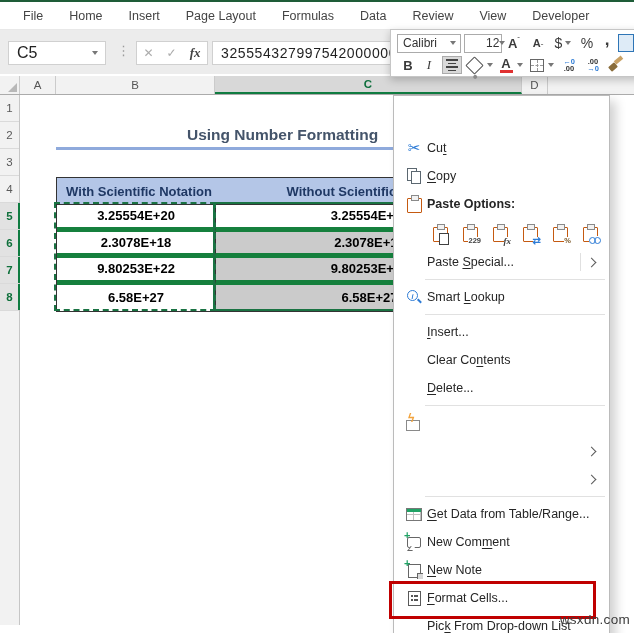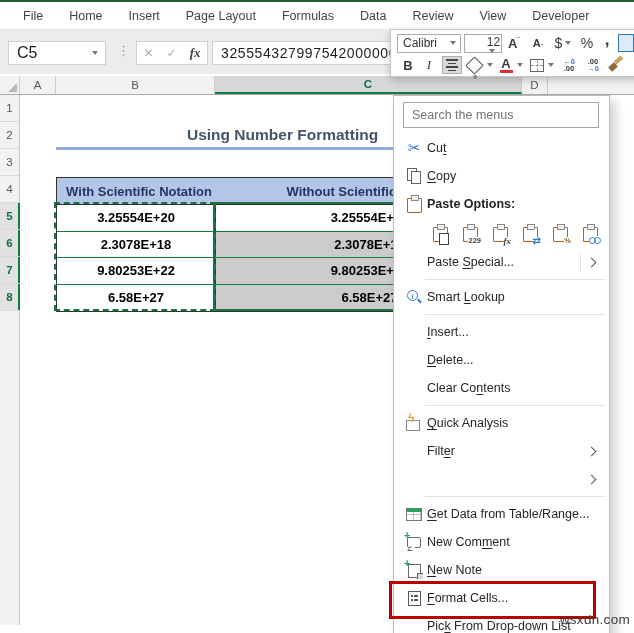--- a/index.html
+++ b/index.html
@@ -42,21 +42,21 @@
   .rhcell.sel .bar{position:absolute;right:-1px;top:0;width:2px;height:100%;background:#107C41;}
   
   #sheet{position:absolute;left:20px;top:95px;width:614px;height:538px;background:#fff;}
   #title{position:absolute;left:167px;top:31px;font-size:15.5px;font-weight:700;color:#44546A;white-space:nowrap;}
   #blueline{position:absolute;left:36px;top:52px;width:466px;height:3px;background:#8FAADC;}
   #tablewrap{position:absolute;left:36px;top:82px;width:466px;height:133px;border:1px solid #333;box-sizing:content-box;}
   .tcell{position:absolute;display:flex;align-items:center;justify-content:center;box-sizing:border-box;
          font-size:13px;color:#000;font-weight:600;white-space:nowrap;overflow:visible;}
   .tcell.hdr{background:#B4C6E7;color:#1F3864;font-weight:700;font-size:13px;border-bottom:1px solid #333;}
   .tcell.colB{border-right:1px solid #333;}
-  .tcell.rowmid{border-bottom:1px solid #15803d;}
+  .tcell.rowmid{border-bottom:5px solid #15803d;}
   .graycell{background:#CBCBCB;}
   #ants{position:absolute;left:34px;top:107px;width:158px;height:105px;border:2px dashed #1A7343;pointer-events:none;z-index:6;}
   #selbox{position:absolute;left:193px;top:107px;width:307px;height:105px;border:2px solid #1A7343;pointer-events:none;z-index:5;}
   
   #minitb{position:absolute;left:390px;top:29px;width:252px;height:48px;background:#fff;border:1px solid #C6C6C6;
           box-shadow:0 3px 8px rgba(0,0,0,.22);z-index:55;box-sizing:border-box;}
   .mtrow{position:absolute;left:0;width:100%;height:22px;display:flex;align-items:center;}
   #mtrow1{top:2px;} #mtrow2{top:24px;}
   .mtbox{height:19px;border:1px solid #ABABAB;display:flex;align-items:center;font-size:12px;color:#333;box-sizing:border-box;}
   .mtbtn{display:flex;align-items:center;justify-content:center;color:#3b3b3b;height:20px;}
@@ -199,21 +199,21 @@
     <div id="ants"></div>
     <div id="selbox"></div>
   </div>
 
   <div id="minitb">
     <div class="mtrow" id="mtrow1">
       <div class="mtbox" style="margin-left:6px;width:64px;padding-left:5px;">
         <span style="flex:1">Calibri</span>
           <span class="car" style="margin-right:4px;"></span>
       </div>
-      <div class="mtbox" style="margin-left:3px;width:38px;padding-left:21px;flex-direction:column;">
+      <div class="mtbox" style="margin-left:3px;width:38px;padding-left:21px;">
         <span style="flex:1">12</span>
           <span class="car" style="margin-right:4px;"></span>
       </div>
       <div class="mtbtn" style="width:24px;">
         <span class="fontA">A</span>
           <span class="mt-sup">ˆ</span>
       </div>
       <div class="mtbtn" style="width:24px;">
         <span class="fontA" style="font-size:11px;">A</span>
           <span class="mt-sup" style="margin-top:6px;">ˇ</span>
@@ -274,21 +274,20 @@
             <span class="blue">→0</span>
         </span>
       </div>
       <div class="mtbtn" style="width:22px;">
         <span class="brush"></span>
       </div>
     </div>
   </div>
 
   <div id="ctxmenu">
-    <input id="msearch" value="" placeholder="Search the menus" style="">
     <div id="mitems">
         <div class="mi">
           <span class="mi-ic">
             <span class="icn ic-scissors">✂</span>
           </span>
           <span class="mi-lb">Cu<u>t</u></span>
         </div>
         <div class="mi">
           <span class="mi-ic">
             <span class="icn ic-copy"></span>
@@ -349,38 +348,36 @@
           </span>
           <span class="mi-lb">Smart <u>L</u>ookup</span>
         </div>
         <div class="msep"></div>
         <div class="mi">
           <span class="mi-ic"></span>
           <span class="mi-lb"><u>I</u>nsert...</span>
         </div>
         <div class="mi">
           <span class="mi-ic"></span>
+          <span class="mi-lb">Clear Co<u>n</u>tents</span>
+        </div>
+        <div class="mi">
+          <span class="mi-ic"></span>
           <span class="mi-lb"><u>D</u>elete...</span>
-        </div>
-        <div class="mi">
-          <span class="mi-ic"></span>
-          <span class="mi-lb">Clear Co<u>n</u>tents</span>
         </div>
         <div class="msep"></div>
         <div class="mi">
           <span class="mi-ic">
             <span class="icn ic-qa">
               <span class="bolt">ϟ</span>
             </span>
           </span>
-          <span class="mi-lb"><u>Q</u>uick Analysis</span>
-        </div>
-        <div class="mi">
-          <span class="mi-ic"></span>
-          <span class="mi-lb">Filt<u>e</u>r</span>
+        </div>
+        <div class="mi">
+          <span class="mi-ic"></span>
           <span class="chev"></span>
         </div>
         <div class="mi">
           <span class="mi-ic"></span>
           <span class="chev"></span>
         </div>
         <div class="msep"></div>
         <div class="mi">
           <span class="mi-ic">
             <span class="icn ic-table"></span>

